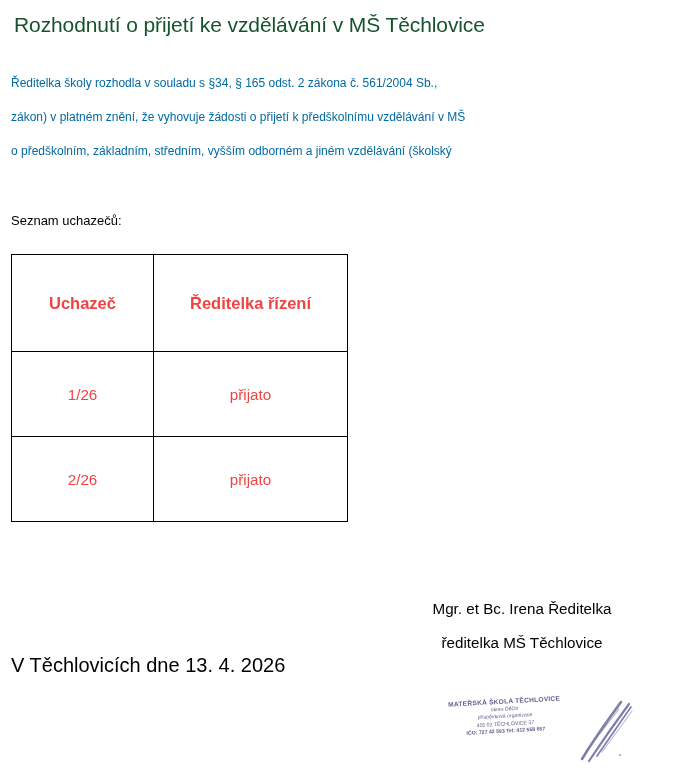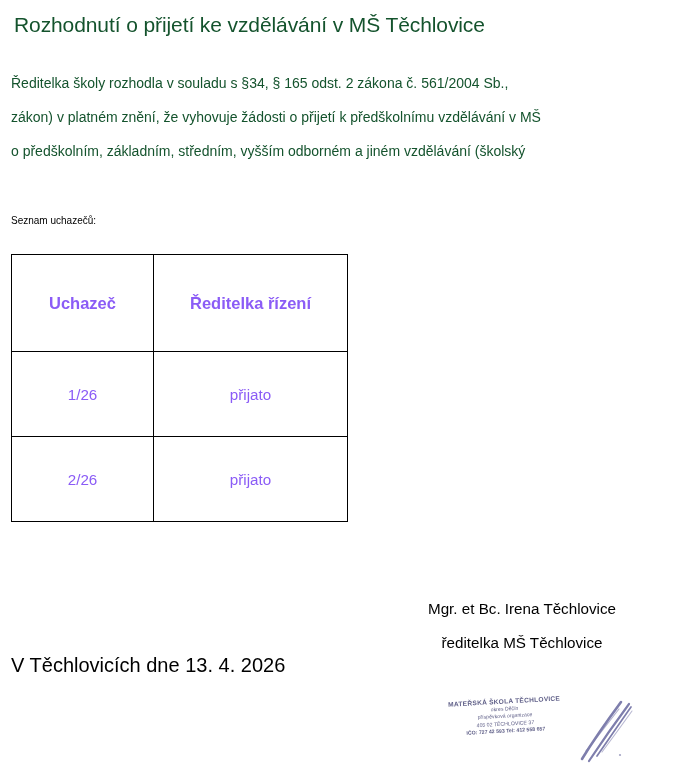--- a/index.html
+++ b/index.html
@@ -40,52 +40,52 @@
   }
 
   
   .body-block {
     position: absolute;
     left: 11px;
     top: 66px;
     width: 660px;
   }
   .body-line {
-    font-size: 14px;
-    line-height: 34px;
-    white-space: nowrap;
-    color: #14532d;
+    font-size: 12px;
+    line-height: 34px;
+    white-space: nowrap;
+    color: #0369a1;
   }
 
   
   .list-intro {
     position: absolute;
     left: 11px;
     top: 204px;
-    font-size: 10px;
+    font-size: 13px;
     line-height: 34px;
     white-space: nowrap;
     color: #000000;
   }
 
   
   .applicants-table {
     position: absolute;
     left: 11px;
     top: 254px;
     width: 334px;
     border-collapse: collapse;
     table-layout: fixed;
   }
   .applicants-table th,
   .applicants-table td {
     border: 1.6px solid #000000;
     text-align: center;
     vertical-align: middle;
-    color: #8b5cf6;
+    color: #ef4444;
     padding: 0;
   }
   .applicants-table th {
     height: 96px;
     font-size: 16.5px;
     font-weight: 700;
   }
   .applicants-table td {
     height: 84px;
     font-size: 15.2px;
@@ -186,21 +186,21 @@
         <td>přijato</td>
       </tr>
       <tr>
         <td>2/26</td>
         <td>přijato</td>
       </tr>
     </tbody>
   </table>
 
   <div class="signature-block">
-    <div class="signature-line">Mgr. et Bc. Irena Těchlovice</div>
+    <div class="signature-line">Mgr. et Bc. Irena Ředitelka</div>
     <div class="signature-line">ředitelka MŠ Těchlovice</div>
   </div>
 
   <div class="place-date">V Těchlovicích dne 13. 4. 2026</div>
 
   <div class="stamp">
     <div class="stamp-name">MATEŘSKÁ ŠKOLA TĚCHLOVICE</div>
     <div class="stamp-sub">okres Děčín</div>
     <div class="stamp-sub">příspěvková organizace</div>
     <div class="stamp-sub">405 02 TĚCHLOVICE 37</div>

